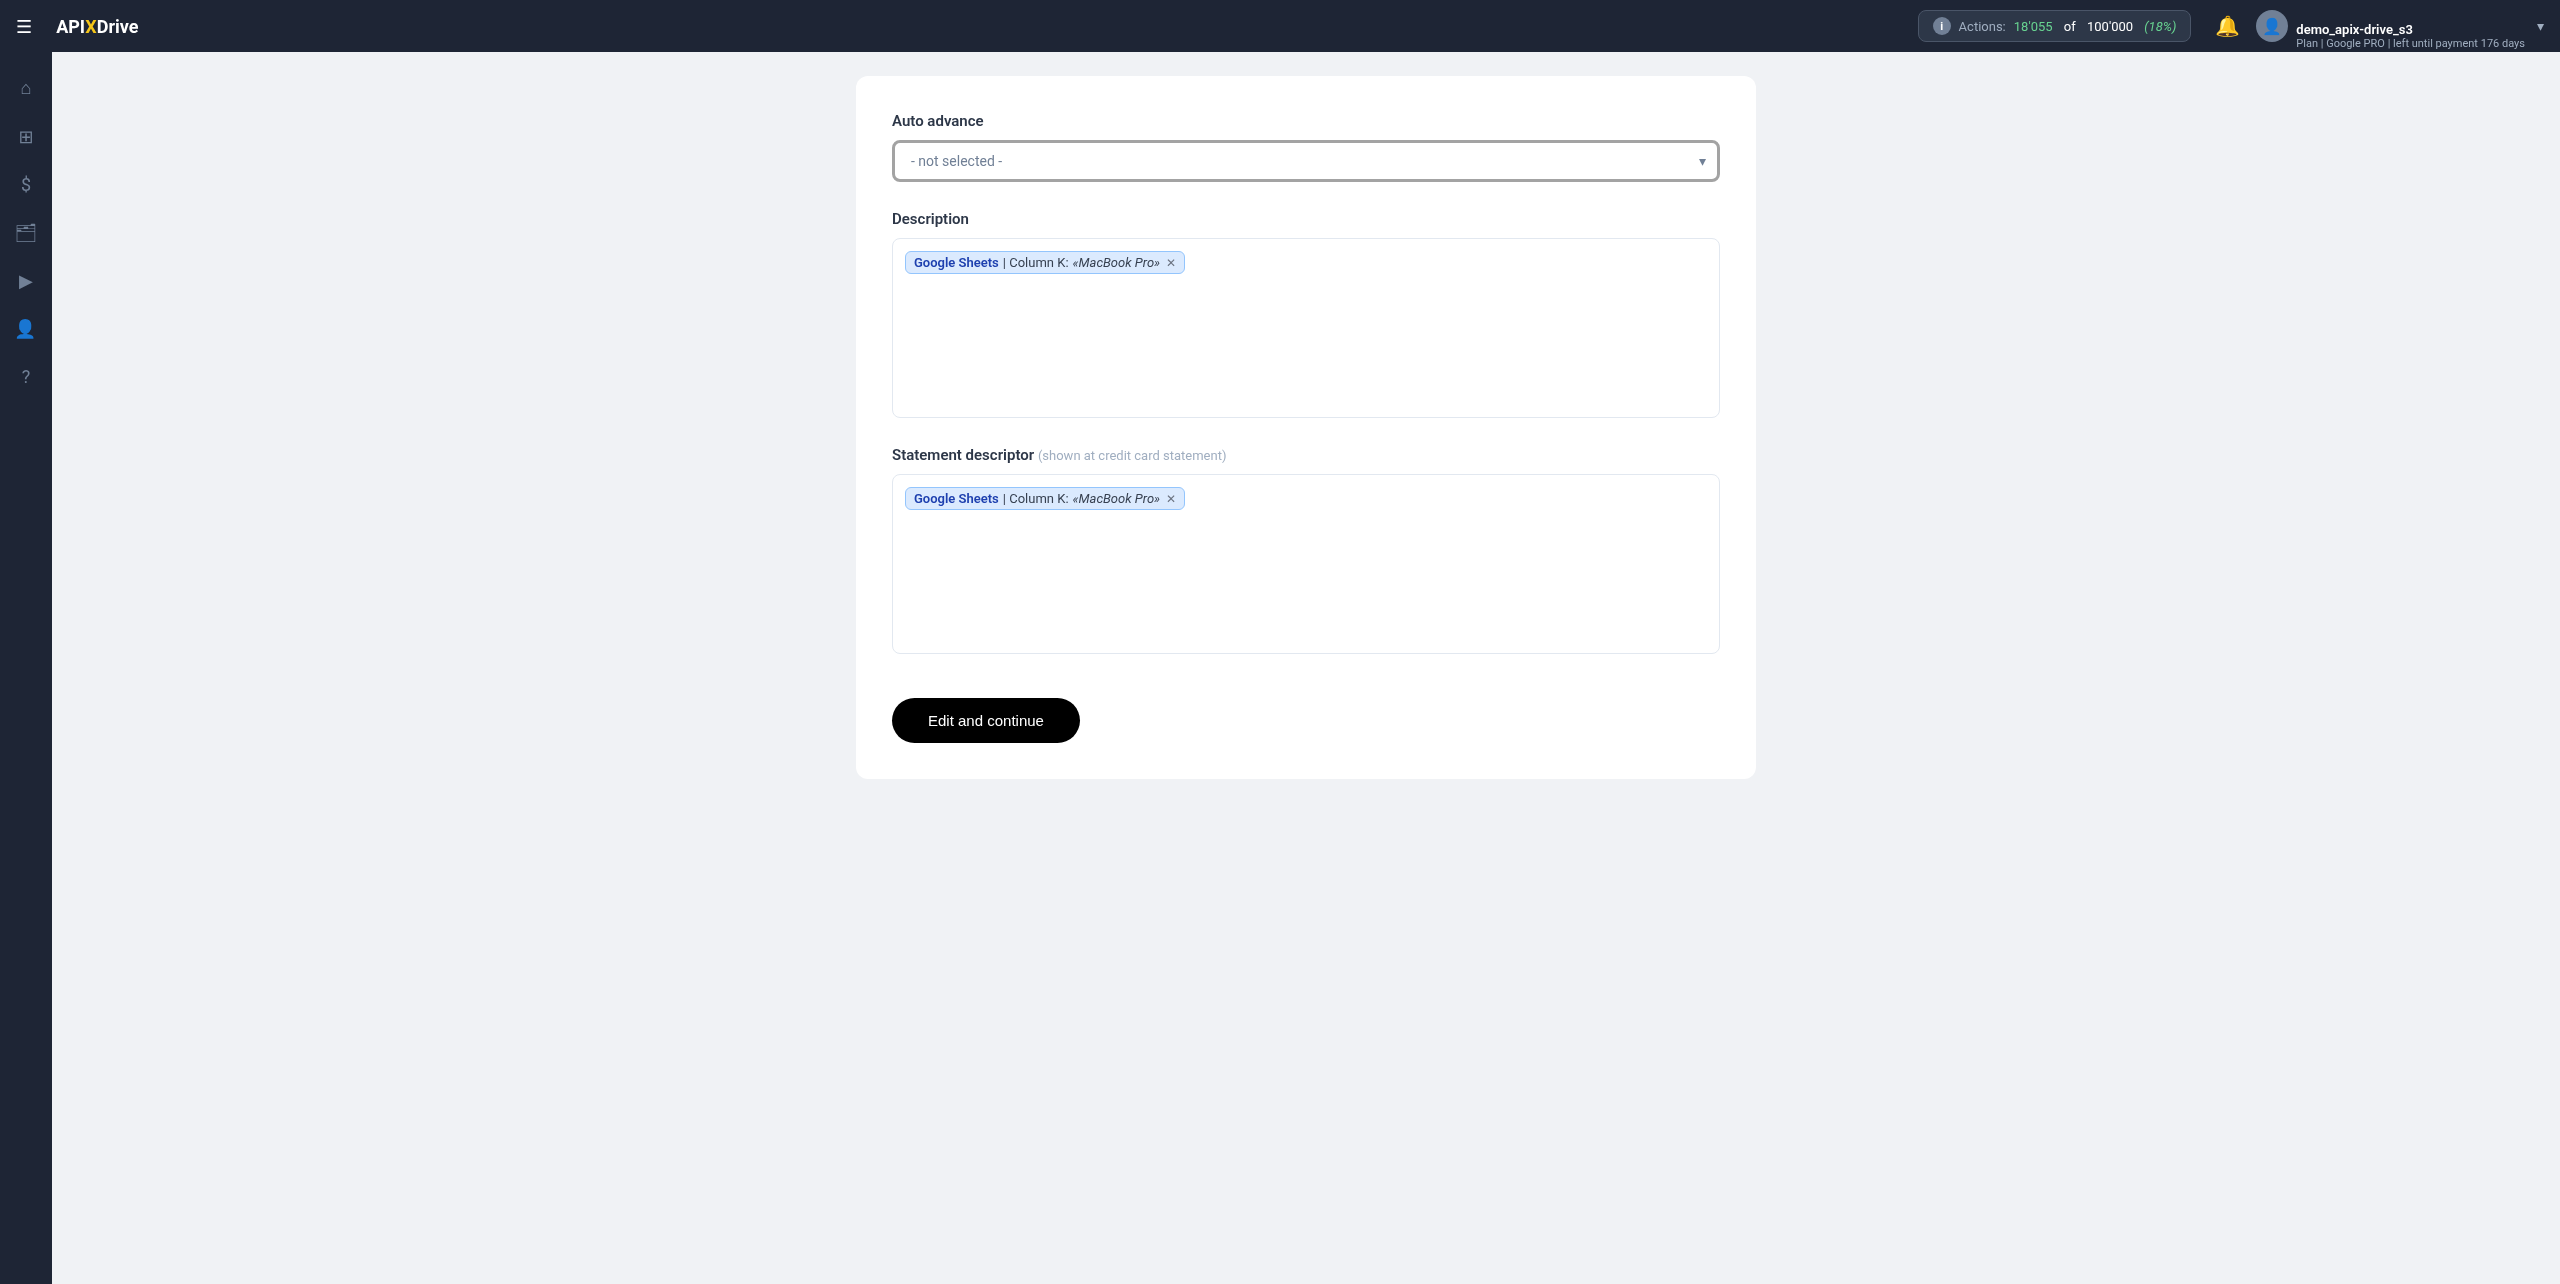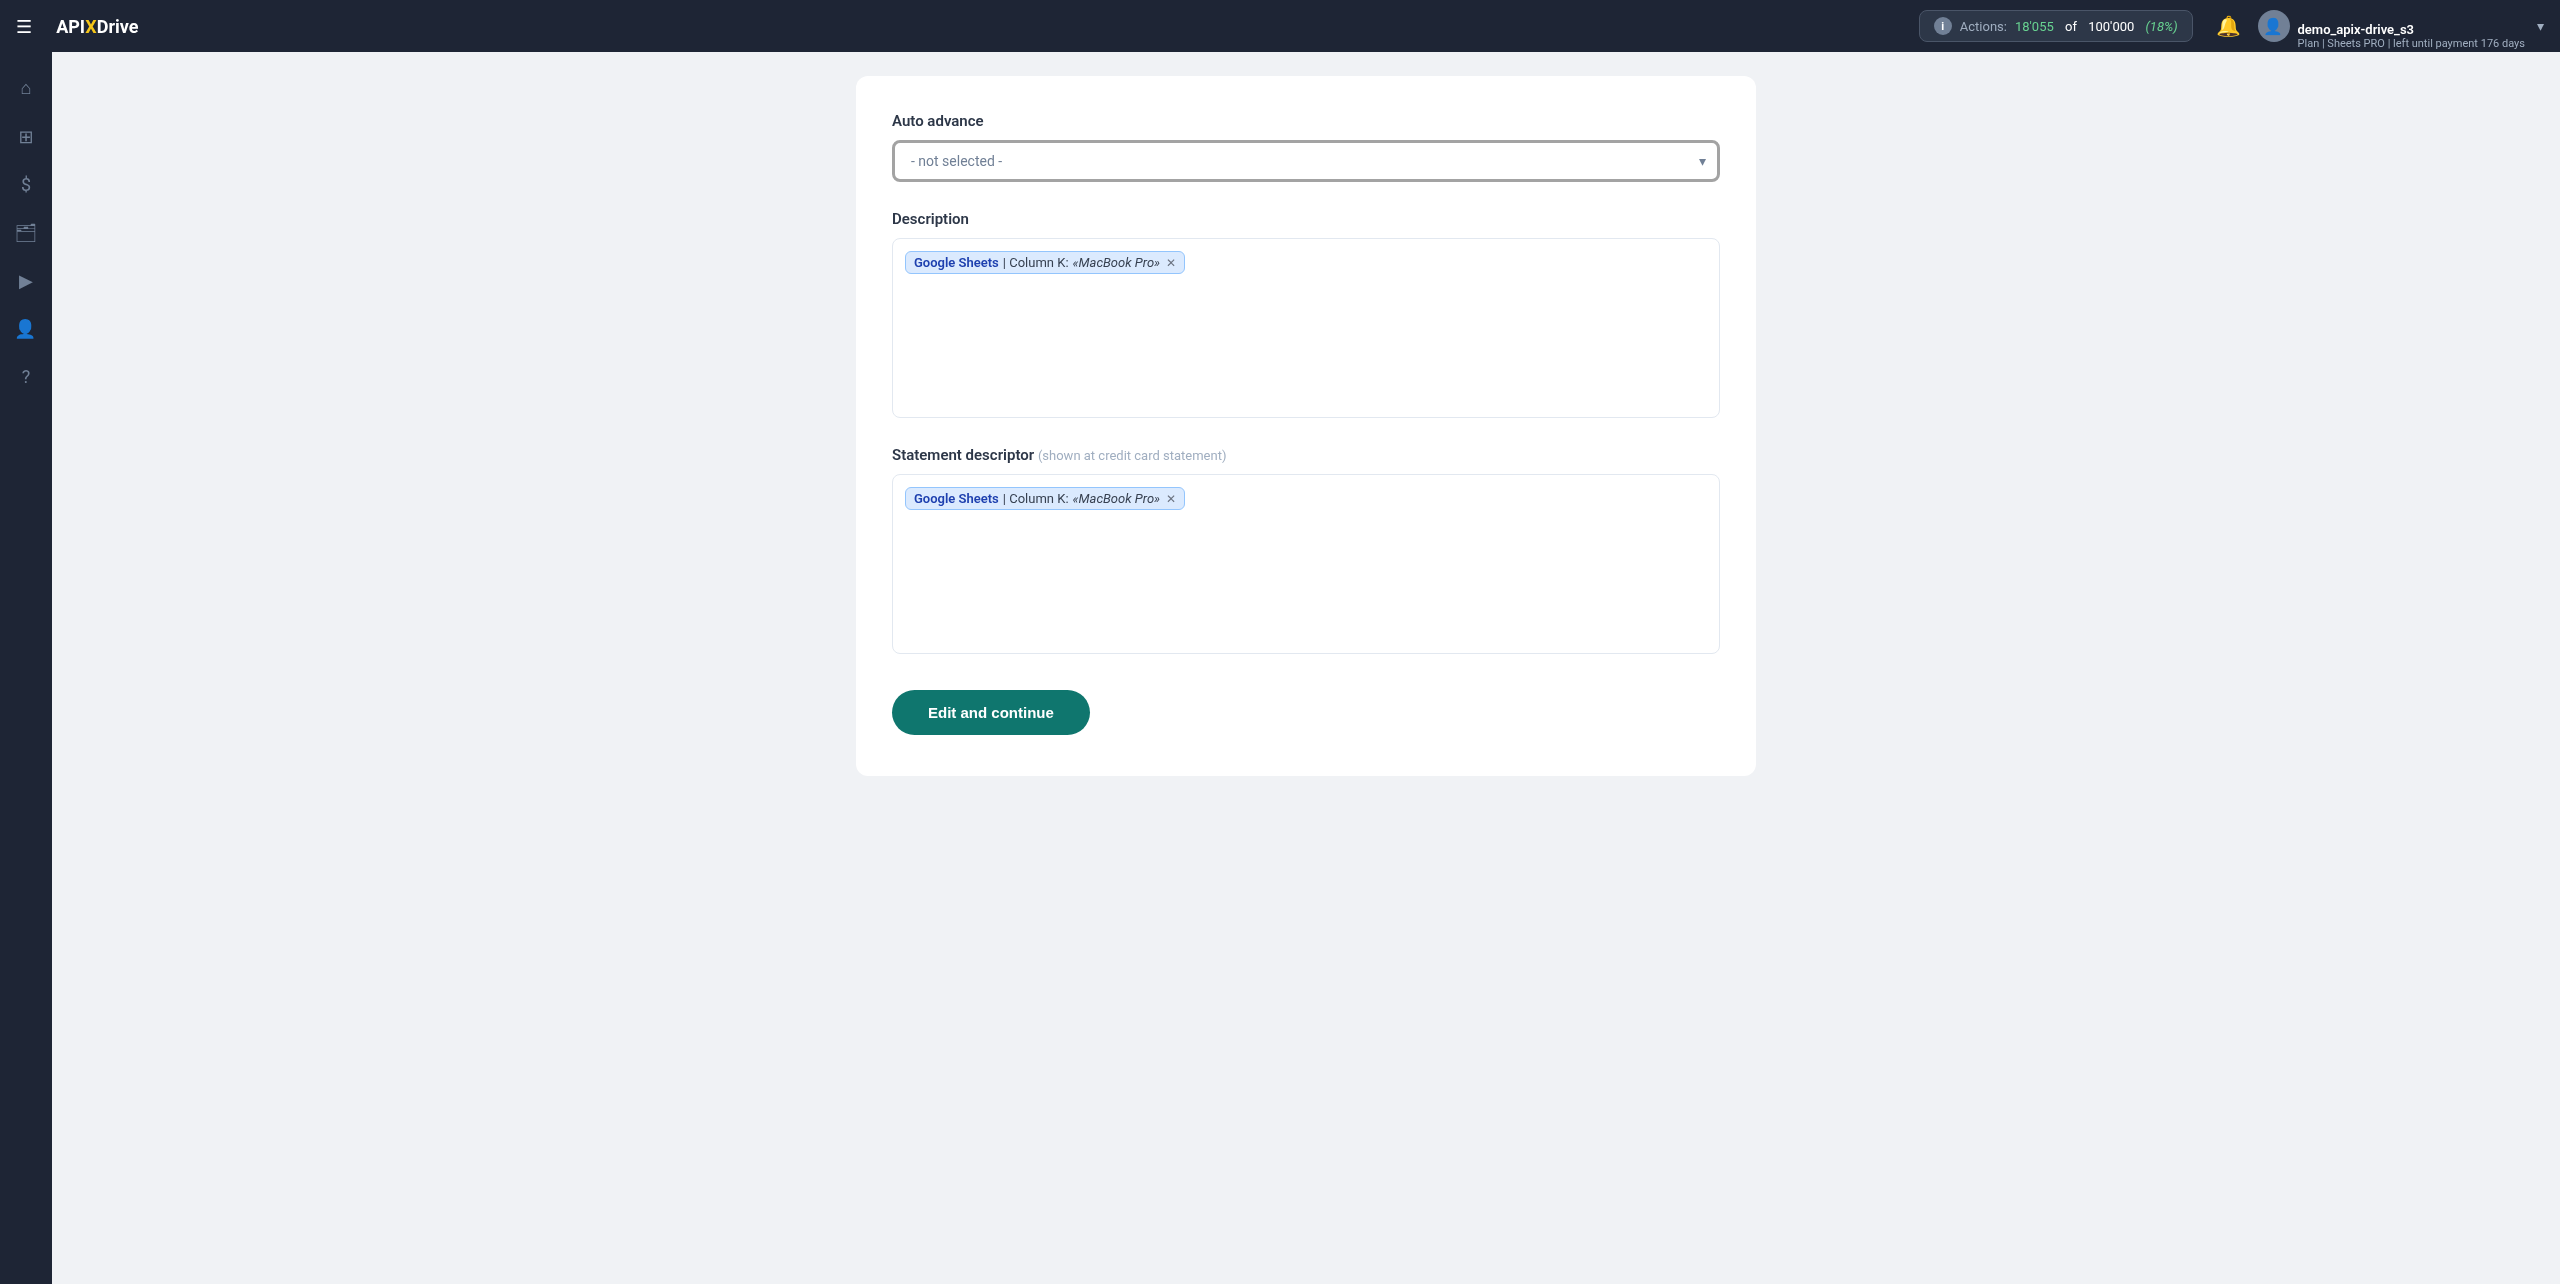--- a/index.html
+++ b/index.html
@@ -228,29 +228,29 @@
     }
     .tag-close {
       cursor: pointer;
       color: #6b7280;
       font-size: 12px;
       margin-left: 2px;
       font-style: normal;
     }
 
     .edit-continue-btn {
-      background: #0f766e;
+      background: #000000;
       color: white;
       border: none;
       border-radius: 24px;
       padding: 14px 36px;
       font-size: 15px;
-      font-weight: 700;
-      cursor: pointer;
-      margin-top: 8px;
+      font-weight: 400;
+      cursor: pointer;
+      margin-top: 16px;
       transition: background 0.2s;
     }
   </style>
 </head>
 <body>
 
 <nav class="topnav">
   <span class="hamburger">☰</span>
   <div class="topnav-logo">
     <span class="logo-text">
@@ -266,21 +266,21 @@
     <span class="actions-total">100'000</span>
     <span class="actions-pct">&nbsp;<span>(18%)</span></span>
   </div>
   <span class="bell-icon">🔔</span>
   <div class="user-area">
     <div class="avatar">👤</div>
     <div class="user-info">
       <span class="user-name">demo_apix-drive_s3</span>
       <span class="user-plan">
         <span>Plan |</span>
-        <span>Sheets PRO</span>
+        <span>Google PRO</span>
         <span>| left until payment</span>
         <span>176 days</span>
       </span>
     </div>
     <span class="chevron-down">▾</span>
   </div>
 </nav>
 
 <div class="layout">
 

